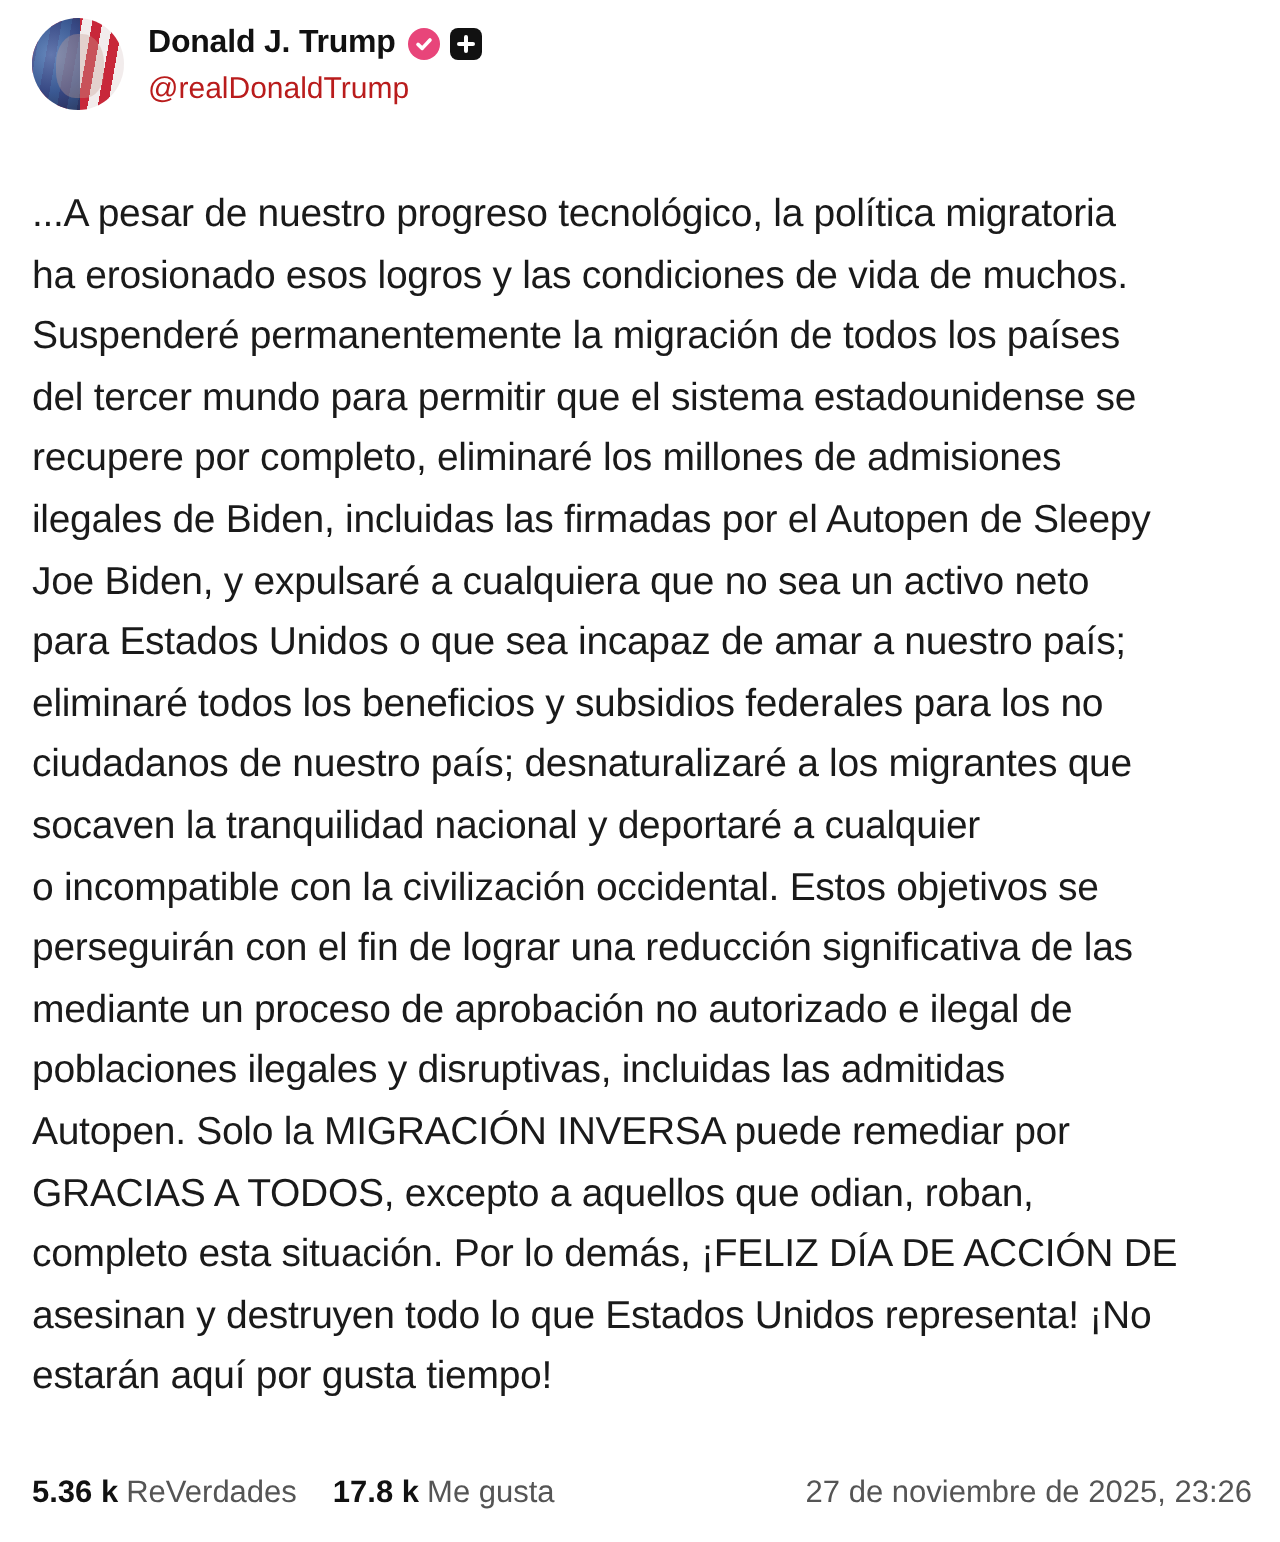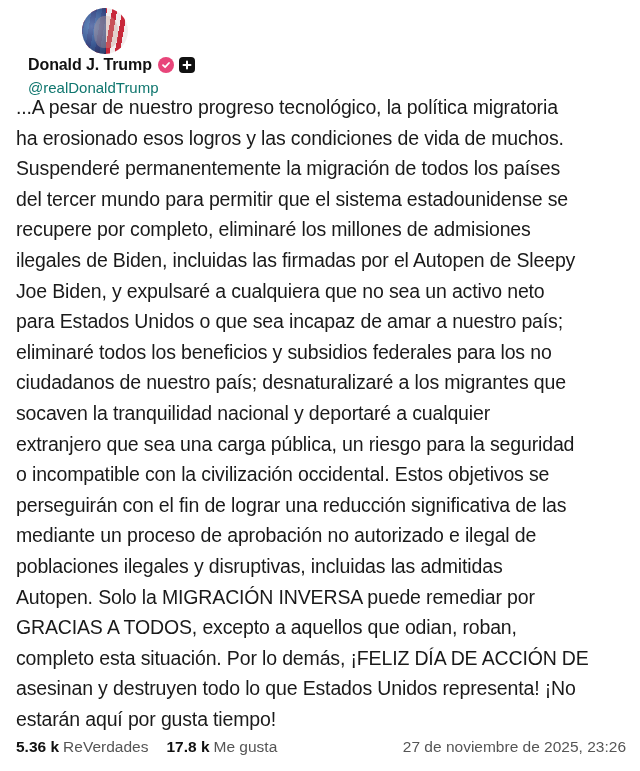--- a/index.html
+++ b/index.html
@@ -15,21 +15,20 @@
       font-family: "Liberation Sans", "DejaVu Sans", sans-serif;
       color: #111111;
     }
     .header {
       position: absolute;
       left: 16px;
       top: 8px;
       height: 48px;
       display: flex;
       align-items: center;
-      flex-direction: column;
     }
     .avatar {
       width: 46px;
       height: 46px;
       border-radius: 50%;
       overflow: hidden;
       position: relative;
       background: repeating-linear-gradient(100deg, #c8283a 0 5px, #f2ecec 5px 10px);
       flex: 0 0 auto;
     }
@@ -79,21 +78,21 @@
       height: 16px;
       border-radius: 4px;
       background: #111111;
       margin-left: 5px;
       display: flex;
       align-items: center;
       justify-content: center;
     }
     .handle {
       font-size: 15px;
-      color: #0f766e;
+      color: #b91c1c;
       margin-top: 3px;
     }
     .post-body {
       position: absolute;
       left: 16px;
       top: 92px;
       width: 615px;
       font-size: 19.5px;
       line-height: 30.6px;
       color: #1a1a1a;
@@ -161,21 +160,20 @@
   <span class="line">ha erosionado esos logros y las condiciones de vida de muchos.</span>
   <span class="line">Suspenderé permanentemente la migración de todos los países</span>
   <span class="line">del tercer mundo para permitir que el sistema estadounidense se</span>
   <span class="line">recupere por completo, eliminaré los millones de admisiones</span>
   <span class="line">ilegales de Biden, incluidas las firmadas por el Autopen de Sleepy</span>
   <span class="line">Joe Biden, y expulsaré a cualquiera que no sea un activo neto</span>
   <span class="line">para Estados Unidos o que sea incapaz de amar a nuestro país;</span>
   <span class="line">eliminaré todos los beneficios y subsidios federales para los no</span>
   <span class="line">ciudadanos de nuestro país; desnaturalizaré a los migrantes que</span>
   <span class="line">socaven la tranquilidad nacional y deportaré a cualquier</span>
-  <span class="line">extranjero que sea una carga pública, un riesgo para la seguridad</span>
   <span class="line">o incompatible con la civilización occidental. Estos objetivos se</span>
   <span class="line">perseguirán con el fin de lograr una reducción significativa de las</span>
   <span class="line">mediante un proceso de aprobación no autorizado e ilegal de</span>
   <span class="line">poblaciones ilegales y disruptivas, incluidas las admitidas</span>
   <span class="line">Autopen. Solo la MIGRACIÓN INVERSA puede remediar por</span>
   <span class="line">GRACIAS A TODOS, excepto a aquellos que odian, roban,</span>
   <span class="line">completo esta situación. Por lo demás, ¡FELIZ DÍA DE ACCIÓN DE</span>
   <span class="line">asesinan y destruyen todo lo que Estados Unidos representa! ¡No</span>
   <span class="line">estarán aquí por gusta tiempo!</span>
 </div>

